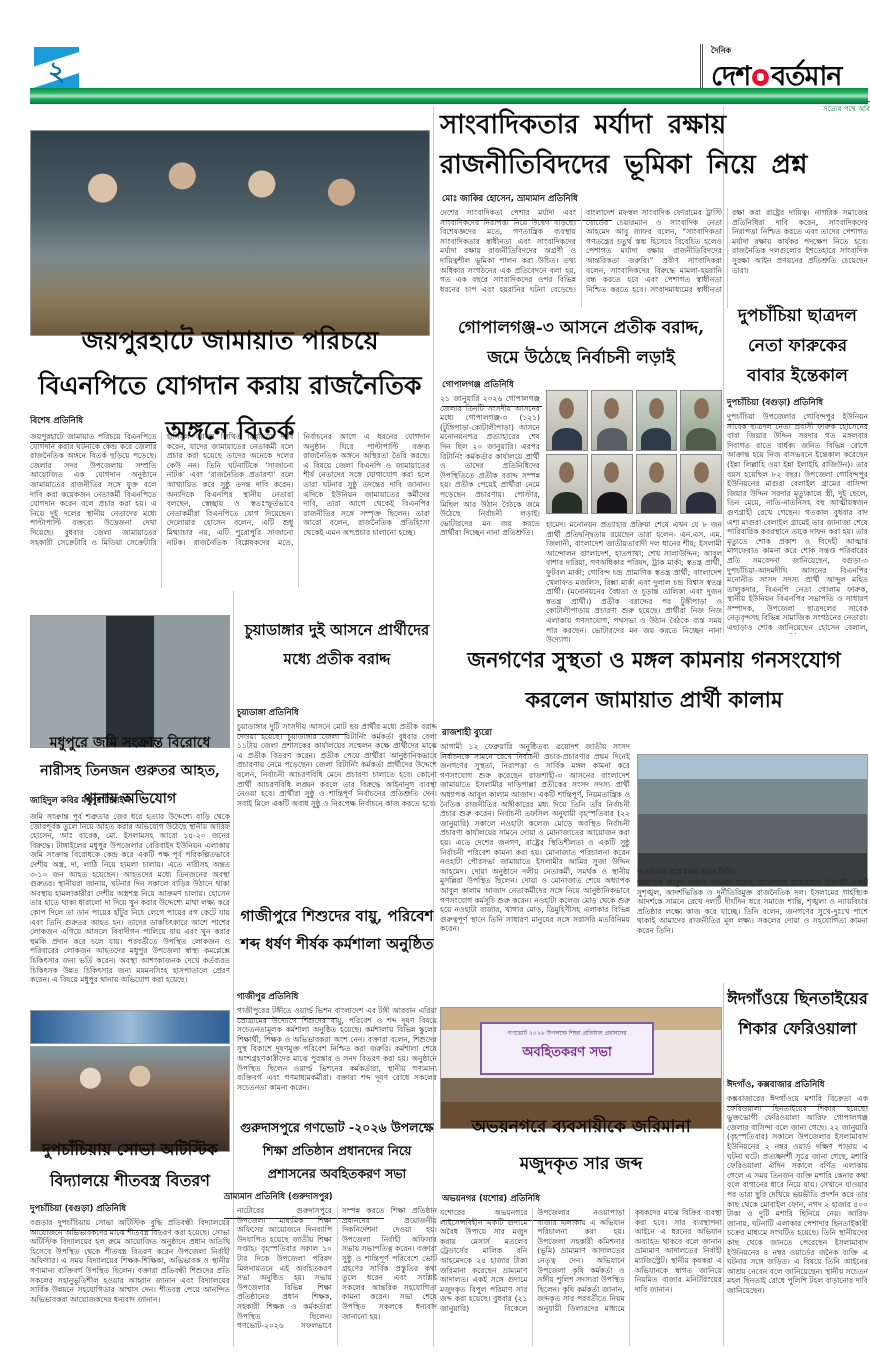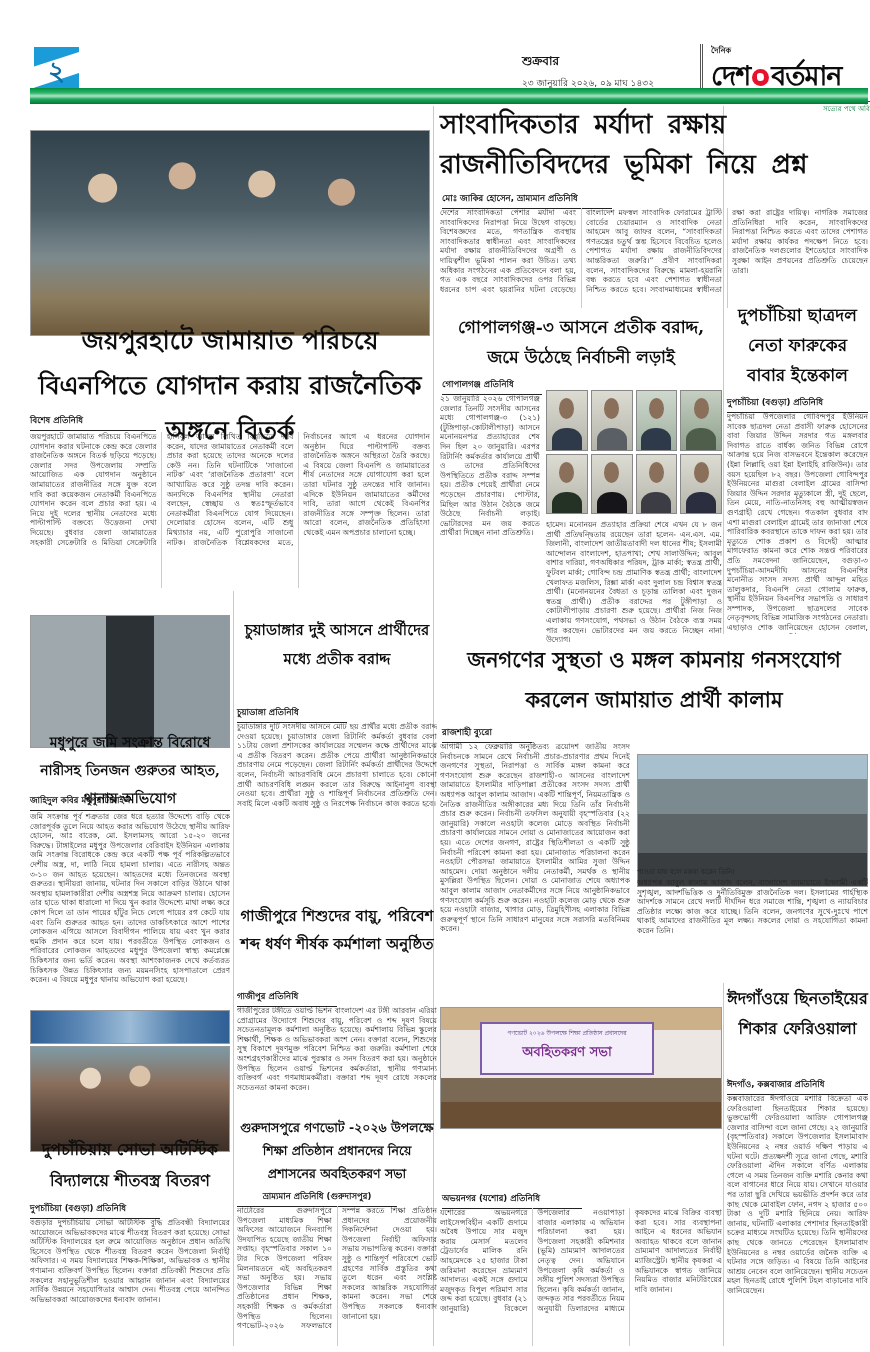--- a/index.html
+++ b/index.html
@@ -26,21 +26,21 @@
   .logo-dot::after{content:"";position:absolute;left:5px;top:4px;width:7px;height:8px;background:#fff;border-radius:40% 60% 55% 45%;}
   .logo-rule{border-top:1px solid #444;margin-top:1px;}
   .tagline{font-size:7px;color:#0a7a3c;text-align:right;margin-top:1px;}
   .greenbar{left:30px;top:88px;width:838px;height:16px;
     background:linear-gradient(180deg,#00903f 0%,#2fb36a 30%,#aee6c6 50%,#1ea65a 70%,#007a34 100%);}
   
   .vrule{width:1px;background:#c9c9c9;}
   
   h2{margin:0;font-weight:bold;color:#0d0d0d;font-family:"DejaVu Serif","Liberation Serif",serif;}
   .hl-c{text-align:center;}
-  .byline{font-size:8.5px;font-weight:bold;color:#111;border-bottom:1.5px solid #222;padding-bottom:2px;}
+  .byline{font-size:8.5px;font-weight:bold;color:#111;border-bottom:1.5px solid #222;padding-bottom:14px;}
   .body{font-size:7.5px;line-height:9.6px;text-align:justify;color:#222;overflow:hidden;}
   .cols3{column-count:3;column-gap:10px;column-rule:1px solid #ccc;}
   .cols2{column-count:2;column-gap:10px;column-rule:1px solid #ccc;}
   
   .photo{overflow:hidden;border:1px solid #9a9a9a;box-sizing:border-box;margin-top:24px;}
   .p-event{background:
      radial-gradient(circle at 18% 28%,#d9c2a8 0 14px,transparent 15px),
      radial-gradient(circle at 38% 22%,#cdb096 0 13px,transparent 14px),
      radial-gradient(circle at 58% 26%,#d9c2a8 0 13px,transparent 14px),
      radial-gradient(circle at 78% 30%,#c7a88d 0 13px,transparent 14px),
@@ -76,24 +76,20 @@
 </style>
 </head>
 <body>
 
 <div class="page">
 
   <div class="abs badge">
     <div class="ribbon"></div>
     <div class="num">২</div>
   </div>
-  <div class="abs dateblock">
-    <div class="day">শুক্রবার</div>
-    <div class="dt">২৩ জানুয়ারি ২০২৬, ০৯ মাঘ ১৪৩২</div>
-  </div>
   <div class="abs logoblock">
     <div class="logo-prefix">দৈনিক</div>
     <div class="logo-line">
       <span class="logo-w">দেশ</span>
       <span class="logo-dot"></span>
       <span class="logo-w">বর্তমান</span>
     </div>
     <div class="logo-rule"></div>
     <div class="tagline">সত্যের পথে অবিচল</div>
   </div>
@@ -171,31 +167,32 @@
   </section>
 
   <section>
     <h2 class="abs hl-c" style="left:237px;top:902px;width:200px;height:84px;font-size:15px;line-height:28px;">গাজীপুরে শিশুদের বায়ু, পরিবেশ শব্দ ধর্ষণ শীর্ষক কর্মশালা অনুষ্ঠিত</h2>
     <div class="abs byline" style="left:237px;top:990px;width:100px;">গাজীপুর প্রতিনিধি</div>
     <div class="abs body" style="left:237px;top:1006px;width:200px;height:104px;">গাজীপুরের টঙ্গীতে ওয়ার্ল্ড ভিশন বাংলাদেশ এর টঙ্গী আরবান এরিয়া প্রোগ্রামের উদ্যোগে শিশুদের বায়ু, পরিবেশ ও শব্দ দূষণ বিষয়ে সচেতনতামূলক কর্মশালা অনুষ্ঠিত হয়েছে। কর্মশালায় বিভিন্ন স্কুলের শিক্ষার্থী, শিক্ষক ও অভিভাবকরা অংশ নেন। বক্তারা বলেন, শিশুদের সুস্থ বিকাশে দূষণমুক্ত পরিবেশ নিশ্চিত করা জরুরি। কর্মশালা শেষে অংশগ্রহণকারীদের মাঝে পুরস্কার ও সনদ বিতরণ করা হয়। অনুষ্ঠানে উপস্থিত ছিলেন ওয়ার্ল্ড ভিশনের কর্মকর্তারা, স্থানীয় গণ্যমান্য ব্যক্তিবর্গ এবং গণমাধ্যমকর্মীরা। বক্তারা শব্দ দূষণ রোধে সকলের সচেতনতা কামনা করেন।</div>
   </section>
 
   <section>
     <h2 class="abs hl-c" style="left:237px;top:1116px;width:200px;height:70px;font-size:12.5px;line-height:23px;">গুরুদাসপুরে গণভোট -২০২৬ উপলক্ষে শিক্ষা প্রতিষ্ঠান প্রধানদের নিয়ে প্রশাসনের অবহিতকরণ সভা</h2>
-    <div class="abs byline" style="left:237px;top:1190px;width:160px;text-align:center;">ভ্রাম্যমান প্রতিনিধি (গুরুদাসপুর)</div>
+    <div class="abs byline" style="left:224px;top:1190px;width:160px;">ভ্রাম্যমান প্রতিনিধি (গুরুদাসপুর)</div>
     <div class="abs body cols2" style="left:237px;top:1206px;width:200px;height:140px;">নাটোরের গুরুদাসপুরে উপজেলা মাধ্যমিক শিক্ষা অফিসের আয়োজনে দিনব্যাপি উদযাপিত হয়েছে জাতীয় শিক্ষা সপ্তাহ। বৃহস্পতিবার সকাল ১০ টার দিকে উপজেলা পরিষদ মিলনায়তনে এই অবহিতকরণ সভা অনুষ্ঠিত হয়। সভায় উপজেলার বিভিন্ন শিক্ষা প্রতিষ্ঠানের প্রধান শিক্ষক, সহকারী শিক্ষক ও কর্মকর্তারা উপস্থিত ছিলেন। গণভোট-২০২৬ সফলভাবে সম্পন্ন করতে শিক্ষা প্রতিষ্ঠান প্রধানদের প্রয়োজনীয় দিকনির্দেশনা দেওয়া হয়। উপজেলা নির্বাহী অফিসার সভায় সভাপতিত্ব করেন। বক্তারা সুষ্ঠু ও শান্তিপূর্ণ পরিবেশে ভোট গ্রহণের সার্বিক প্রস্তুতির কথা তুলে ধরেন এবং সংশ্লিষ্ট সকলের আন্তরিক সহযোগিতা কামনা করেন। সভা শেষে উপস্থিত সকলকে ধন্যবাদ জানানো হয়।</div>
   </section>
 
   <section>
     <div class="abs photo p-meeting" style="left:440px;top:983px;width:282px;height:122px;">
       <div class="banner">
         <div class="b-sub">গণভোট ২০২৬ উপলক্ষে শিক্ষা প্রতিষ্ঠান প্রধানদের</div>
         <div class="b-main">অবহিতকরণ সভা</div>
       </div>
     </div>
+    <h2 class="abs hl-c" style="left:440px;top:1108px;width:282px;height:78px;font-size:17px;line-height:37px;">অভয়নগরে ব্যবসায়ীকে জরিমানা মজুদকৃত সার জব্দ</h2>
     <div class="abs byline" style="left:442px;top:1192px;width:140px;">অভয়নগর (যশোর) প্রতিনিধি</div>
     <div class="abs body cols3" style="left:440px;top:1208px;width:282px;height:138px;">যশোরের অভয়নগরে লাইসেন্সবিহীন একটি গুদামে অবৈধ উপায়ে সার মজুদ করায় মেসার্স মতলেব ট্রেডার্সের মালিক রনি আহমেদকে ২৫ হাজার টাকা জরিমানা করেছেন ভ্রাম্যমাণ আদালত। একই সঙ্গে গুদামে মজুদকৃত বিপুল পরিমাণ সার জব্দ করা হয়েছে। বুধবার (২১ জানুয়ারি) বিকেলে উপজেলার নওয়াপাড়া বাজার এলাকায় এ অভিযান পরিচালনা করা হয়। উপজেলা সহকারী কমিশনার (ভূমি) ভ্রাম্যমাণ আদালতের নেতৃত্ব দেন। অভিযানে উপজেলা কৃষি কর্মকর্তা ও সঙ্গীয় পুলিশ সদস্যরা উপস্থিত ছিলেন। কৃষি কর্মকর্তা জানান, জব্দকৃত সার পরবর্তীতে নিয়ম অনুযায়ী ডিলারদের মাধ্যমে কৃষকদের মাঝে বিক্রির ব্যবস্থা করা হবে। সার ব্যবস্থাপনা আইনে এ ধরনের অভিযান অব্যাহত থাকবে বলে জানান ভ্রাম্যমাণ আদালতের নির্বাহী ম্যাজিস্ট্রেট। স্থানীয় কৃষকরা এ অভিযানকে স্বাগত জানিয়ে নিয়মিত বাজার মনিটরিংয়ের দাবি জানান।</div>
   </section>
 
   <section>
     <h2 class="abs hl-c" style="left:727px;top:984px;width:141px;height:90px;font-size:16px;line-height:30px;">ঈদগাঁওয়ে ছিনতাইয়ের শিকার ফেরিওয়ালা</h2>
     <div class="abs byline" style="left:727px;top:1078px;width:141px;">ঈদগাঁও, কক্সবাজার প্রতিনিধি</div>
     <div class="abs body" style="left:727px;top:1094px;width:141px;height:252px;">কক্সবাজারের ঈদগাঁওয়ে মশারি বিক্রেতা এক ফেরিওয়ালা ছিনতাইয়ের শিকার হয়েছে। ভুক্তভোগী ফেরিওয়ালা আরিফ গোপালগঞ্জ জেলার বাসিন্দা বলে জানা গেছে। ২২ জানুয়ারি (বৃহস্পতিবার) সকালে উপজেলার ইসলামাবাদ ইউনিয়নের ২ নম্বর ওয়ার্ড দক্ষিণ পাড়ায় এ ঘটনা ঘটে। প্রত্যক্ষদর্শী সূত্রে জানা গেছে, মশারি ফেরিওয়ালা ঐদিন সকালে বর্ণিত এলাকায় গেলে এ সময় তিনজন ব্যক্তি মশারি কেনার কথা বলে বাগানের ধারে নিয়ে যায়। সেখানে যাওয়ার পর তারা ছুরি দেখিয়ে ভয়ভীতি প্রদর্শন করে তার কাছ থেকে মোবাইল ফোন, নগদ ২ হাজার ৫০০ টাকা ও দুটি মশারি ছিনিয়ে নেয়। আরিফ জানায়, ঘটনাটি এলাকার পেশাদার ছিনতাইকারী চক্রের মাধ্যমে সংঘটিত হয়েছে। তিনি স্থানীয়দের কাছ থেকে জানতে পেরেছেন ইসলামাবাদ ইউনিয়নের ৪ নম্বর ওয়ার্ডের জনৈক ব্যক্তি এ ঘটনার সঙ্গে জড়িত। এ বিষয়ে তিনি আইনের আশ্রয় নেবেন বলে জানিয়েছেন। স্থানীয় সচেতন মহল ছিনতাই রোধে পুলিশি টহল বাড়ানোর দাবি জানিয়েছেন।</div>
   </section>
 

